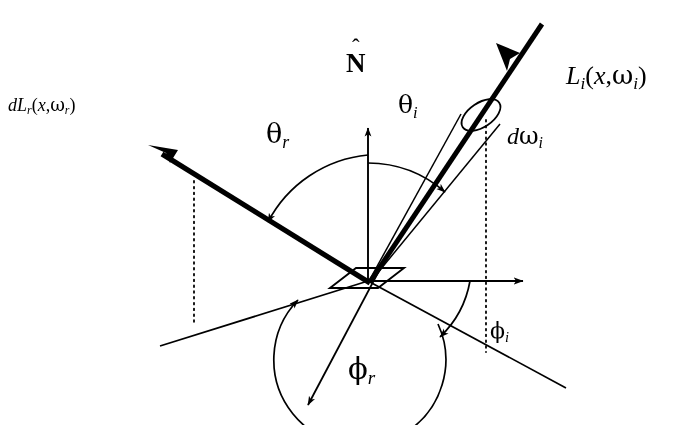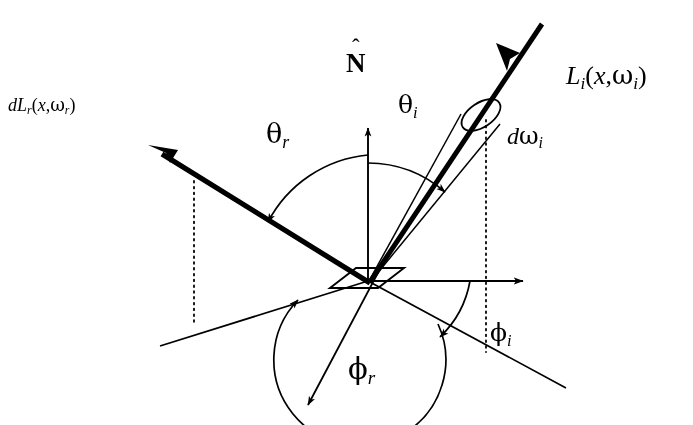--- a/index.html
+++ b/index.html
@@ -46,21 +46,21 @@
     letter-spacing: 0;
   }
   .greek { font-style: normal; font-family: "DejaVu Serif", serif; }
   
   #label-dLr   { left: 8px;   top: 96px;  font-size: 18px; }
   #label-Li    { left: 566px; top: 18px;  font-size: 26px; margin-top: 44px; }
   #label-Nhat  { left: 346px; top: 50px;  font-size: 27px; }
   #label-theta-i { left: 398px; top: 84px; font-size: 25px; margin-top: 8px; }
   #label-theta-r { left: 266px; top: 120px; font-size: 27px; }
   #label-domega-i { left: 507px; top: 124px; font-size: 24px; }
-  #label-phi-i { left: 490px; top: 320px; font-size: 25px; }
+  #label-phi-i { left: 490px; top: 320px; font-size: 22px; }
   #label-phi-r { left: 348px; top: 355px; font-size: 29px; }
   .hatwrap { position: relative; display: inline-block; }
   .hatmark {
     position: absolute;
     left: 50%;
     top: -0.56em;
     transform: translateX(-50%);
     font-size: 0.85em;
     font-style: normal;
     font-weight: normal;

